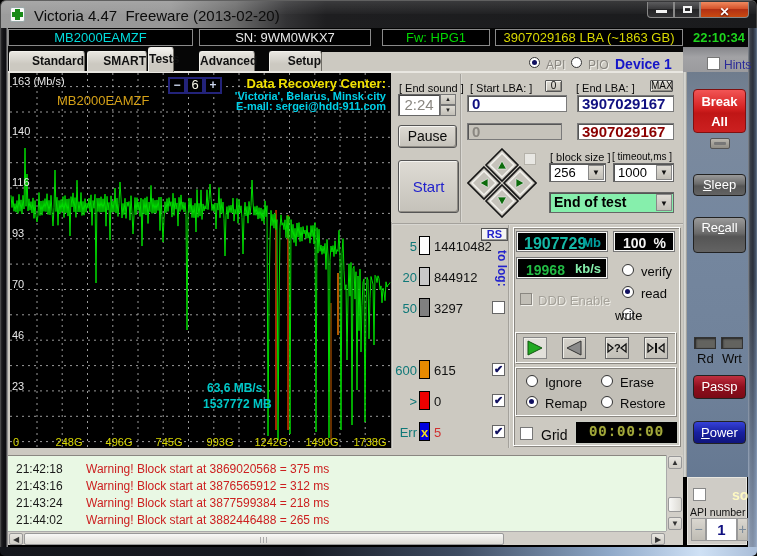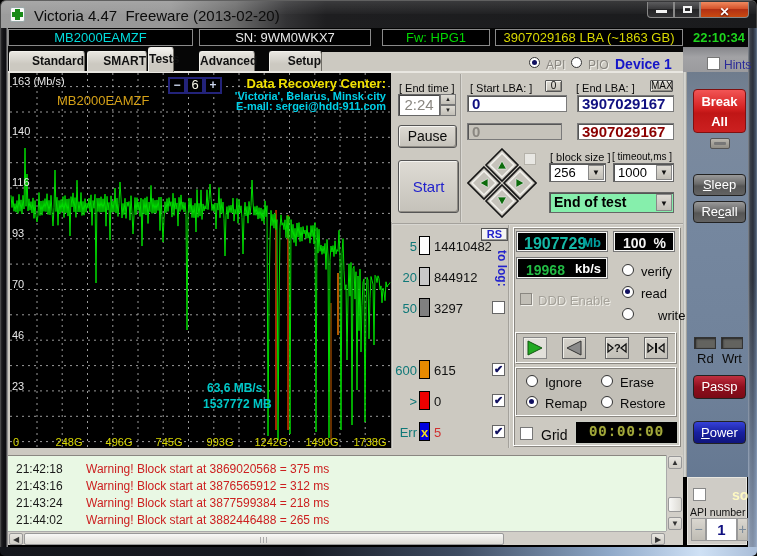--- a/index.html
+++ b/index.html
@@ -84,21 +84,21 @@
 
 #led{left:575px;top:421px;width:103px;height:23px;background:#000;border:1px solid #caccc4;color:#a2a83c;font-family:"Liberation Mono",monospace;font-weight:bold;font-size:14px;letter-spacing:1px;text-align:center;line-height:21px;text-shadow:0 0 1px #565a10}
 
 #glass{left:687px;top:72px;width:61px;height:405px;background:linear-gradient(180deg,#6f7c8d 0,#7b8a9e 60px,#75879f 150px,#70829a 300px,#637690 430px)}
 #glasshl{left:683px;top:72px;width:4px;height:405px;background:linear-gradient(90deg,#b0b0ac,#e2e2dd 50%,#8f8f8b)}
 .rbtn{position:absolute;left:693px;width:53px;color:#fff;font-size:13px;text-align:center;border-radius:4px;border:1px solid #222}
 #breakall{top:89px;height:44px;background:linear-gradient(180deg,#f25555,#d42020 45%,#c01616 55%,#cc2020);border:1px solid #801010;font-weight:bold;line-height:20px;padding-top:2px}
 #minibtn{left:710px;top:138px;width:20px;height:11px;background:linear-gradient(180deg,#b9b6ae,#908d85);border:1px solid #555;border-radius:2px;position:absolute}
 #minibtn::after{content:"";position:absolute;left:3px;top:3px;right:3px;bottom:3px;background:#777;border-radius:1px}
 #sleep{top:174px;height:22px;background:linear-gradient(180deg,#9a9a9a,#6a6a6a 45%,#555 55%,#636363);line-height:20px}
-#recall{top:201px;height:22px;background:linear-gradient(180deg,#9a9a9a,#6a6a6a 45%,#555 55%,#636363);line-height:20px}
+#recall{top:217px;height:36px;background:linear-gradient(180deg,#9a9a9a,#6a6a6a 45%,#555 55%,#636363);line-height:20px}
 .ind{position:absolute;top:337px;width:22px;height:12px;background:#63635f;border:1px solid #333;box-shadow:inset 1px 1px 2px #222}
 #rdlbl,#wrtlbl{position:absolute;top:351px;font-size:13px;color:#0a0a0a}
 #passp{top:375px;height:24px;background:linear-gradient(180deg,#c03040,#8f0e1d 50%,#7a0a16);line-height:22px}
 #power{top:421px;height:23px;background:linear-gradient(180deg,#3642d8,#1820a0 50%,#10157c);line-height:21px}
 
 #soundpanel{left:687px;top:477px;width:60px;height:68px;background:#cfccc6;border:1px solid #e8e6e0}
 #sndchk{left:693px;top:488px;width:13px;height:13px;background:#fff;border:1px solid #888}
 #sndlbl{left:732px;top:487px;font-size:14px;font-weight:bold;color:#fef9c3}
 #apinum{left:690px;top:506px;font-size:10.5px;color:#111}
 #spdn{left:691px;top:518px;width:15px;height:23px;background:linear-gradient(180deg,#dad7d0,#bfbcb4);border:1px solid #999;color:#7a8a9a;font-size:14px;text-align:center;line-height:21px}
@@ -259,21 +259,21 @@
       <span class="sval">0</span>
       <span class="schk on"></span>
     </div>
 <div class="srow" style="top:422px">
       <span class="slab">Err</span>
       <span class="sbox" style="background:#0000dd;color:#f0e020;font-weight:bold;font-size:13px;text-align:center;line-height:19px">x</span>
       <span class="sval" style="color:#d03030">5</span>
       <span class="schk on"></span>
     </div>
 
-<div class="lbl" style="left:399px;top:82px">[ End time ]</div>
+<div class="lbl" style="left:399px;top:82px">[ End sound ]</div>
 <div id="sp224" class="abs">2:24</div>
 <div class="spin" style="left:440px;top:94px">▲</div>
 <div class="spin" style="left:440px;top:105px">▼</div>
 <div class="btn" style="left:398px;top:125px;width:59px;height:23px;font-size:14px;line-height:21px">Pause</div>
 <div class="btn" style="left:398px;top:160px;width:61px;height:53px;font-size:15px;line-height:51px;color:#2222cc">Start</div>
 <div class="lbl" style="left:470px;top:82px">[ Start LBA: ]</div>
 <div class="btn" style="left:545px;top:80px;width:17px;height:12px;font-size:10px;line-height:10px;border-radius:1px">0</div>
 <div class="lbl" style="left:576px;top:82px">[ End LBA: ]</div>
 <div class="btn" style="left:650px;top:80px;width:23px;height:12px;font-size:10px;line-height:10px;border-radius:1px">MAX</div>
 <div class="inp" style="left:467px;top:95px;width:100px;height:17px;line-height:15px">0</div>
@@ -314,30 +314,30 @@
 <div class="black" style="left:517px;top:232px;width:90px;height:19px">
       <span style="position:absolute;left:6px;top:2px;font-size:16px;color:#14b8a6">1907729</span>
       <span style="position:absolute;right:5px;top:2px;font-size:13px;color:#00a0a0">Mb</span>
     </div>
 <div class="black" style="left:614px;top:232px;width:60px;height:19px;color:#f2f2f2">
       <span style="position:absolute;left:8px;top:2px;font-size:14px">100</span>
       <span style="position:absolute;right:7px;top:2px;font-size:14px">%</span>
     </div>
 <div class="black" style="left:517px;top:258px;width:90px;height:20px">
       <span style="position:absolute;left:8px;top:3px;font-size:14px;color:#22bb44">19968</span>
-      <span style="position:absolute;right:5px;top:2px;font-size:13px;color:#ffffff">kb/s</span>
+      <span style="position:absolute;right:5px;top:2px;font-size:13px;color:#86efac">kb/s</span>
     </div>
 <div class="abs" style="left:520px;top:293px;width:12px;height:12px;background:#c2bfb7;border:1px solid #8a8781;box-shadow:1px 1px 0 #f2f1ec"></div>
 <div class="radlbl" style="left:538px;top:293px;color:#a5a29a;text-shadow:1px 1px 0 #f0efe9">DDD Enable</div>
 <div class="rad abs" style="left:622px;top:264px;width:12px;height:12px"></div>
 <div class="radlbl" style="left:641px;top:264px">verify</div>
 <div class="rad dot abs" style="left:622px;top:286px;width:12px;height:12px"></div>
 <div class="radlbl" style="left:641px;top:286px">read</div>
 <div class="rad abs" style="left:622px;top:308px;width:12px;height:12px"></div>
-<div class="radlbl" style="left:658px;top:308px">write</div>
+<div class="radlbl" style="left:615px;top:308px">write</div>
 
 <div class="groove" style="left:515px;top:332px;width:161px;height:31px;background:#c6c3bb"></div>
 <div class="mbtn" style="left:523px;top:337px;background:#e2e0da;border-color:#888">
  <svg width="22" height="20" viewBox="0 0 22 20">
         <polygon points="4,3 18,10 4,17" fill="#22aa22" stroke="#115511" stroke-width="1"></polygon>
       </svg></div>
 <div class="mbtn" style="left:562px;top:337px">
  <svg width="22" height="20" viewBox="0 0 22 20">
         <polygon points="18,3 4,10 18,17" fill="#8a8a8a" stroke="#333" stroke-width="1"></polygon>
       </svg></div>

